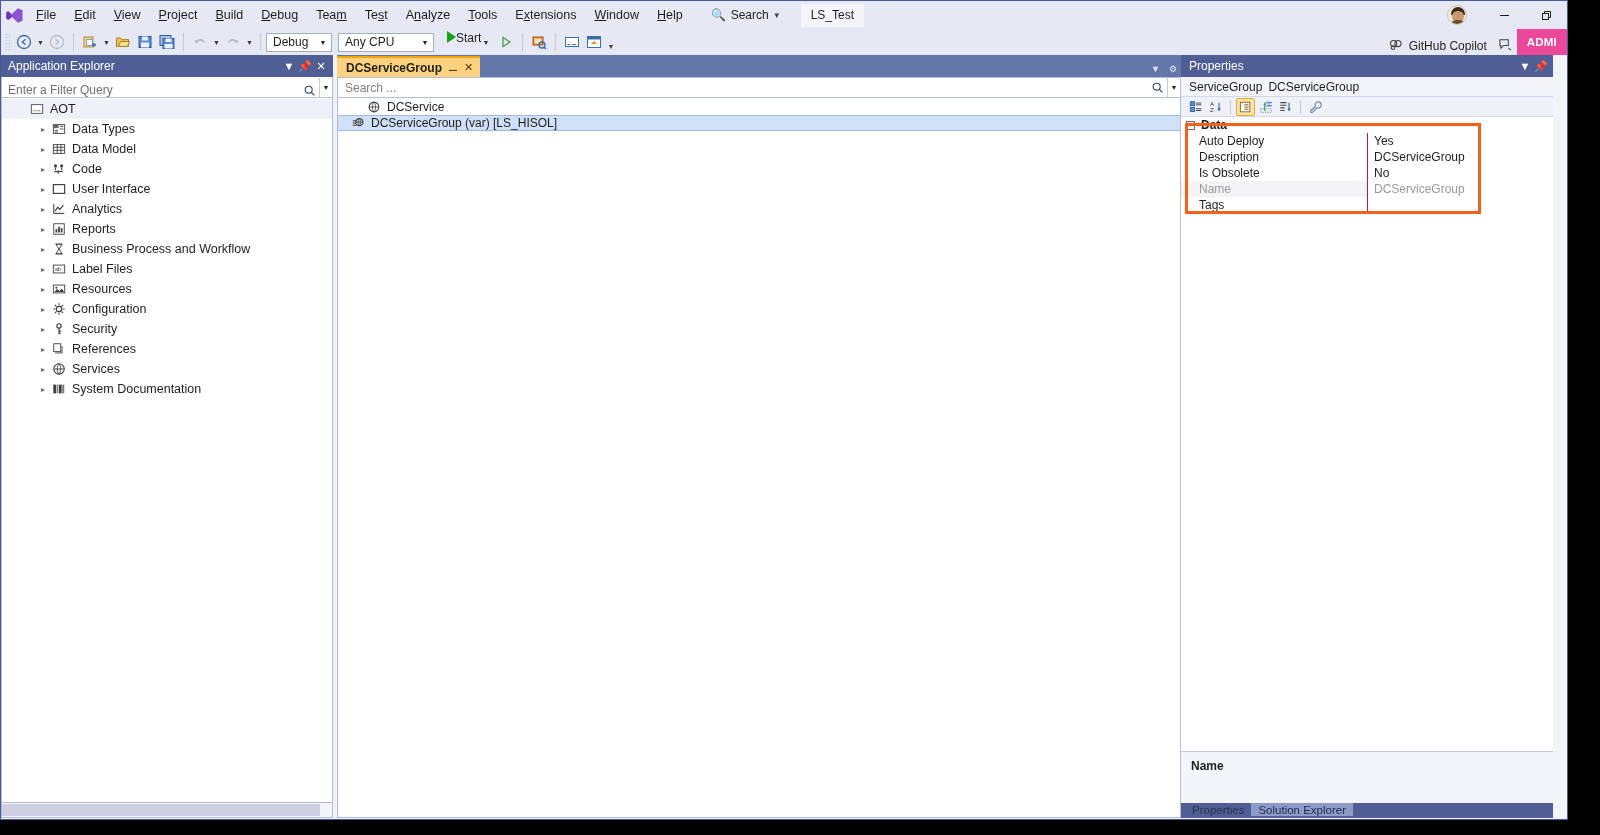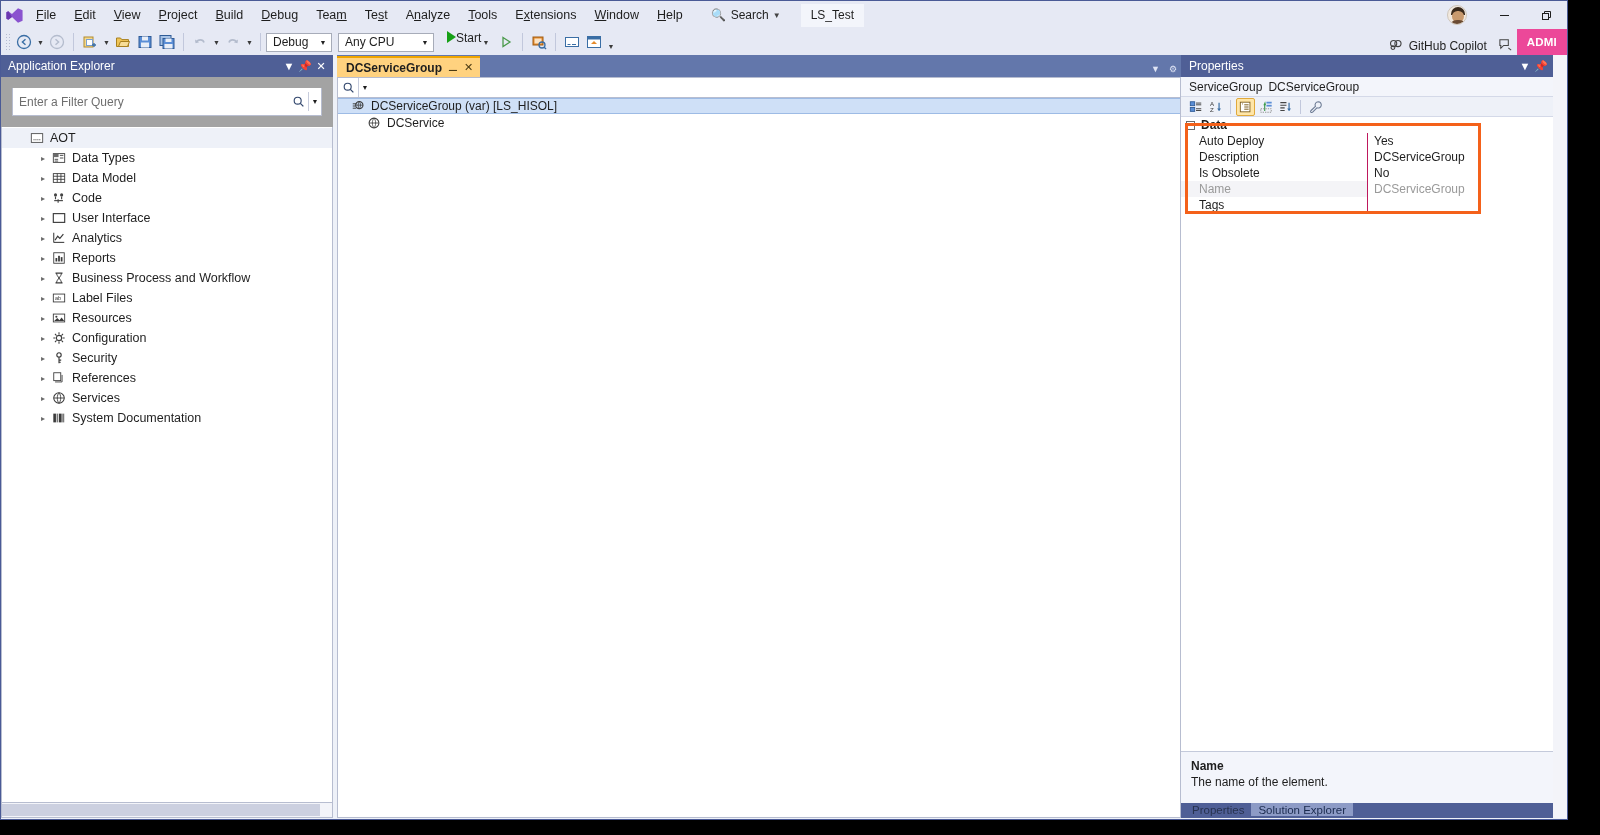--- a/index.html
+++ b/index.html
@@ -141,22 +141,22 @@
   .left-pane { width: 332px; display:flex; flex-direction:column; background:#a3a3a3; }
   .pane-header {
     height: 22px; background: #4f5f96; color:#fff;
     display:flex; align-items:center; padding: 0 4px 0 7px;
     font-size: 12px;
   }
   .pane-header .t { flex:1; }
   .ph-btn { width:16px; height:18px; display:flex; align-items:center; justify-content:center; color:#fff; font-size:11px; }
 
   .filter-row {
-    height: 28px; background:#fff; border:1px solid #b7bdd0; border-top:0;
-    display:flex; align-items:center; margin: 11px;
+    height: 21px; background:#fff; border:1px solid #b7bdd0; border-top:0;
+    display:flex; align-items:flex-end; margin: 0;
   }
   .filter-row input {
     flex:1; border:0; outline:0; font-size:12px; padding-left:6px;
     font-family:"Liberation Sans", sans-serif; color:#1e1e1e; background:transparent;
   }
   .filter-row input::placeholder { color:#6e6e6e; }
   .filter-ico { width:20px; display:flex; align-items:center; justify-content:center; }
   .filter-arrow { width:13px; display:flex; align-items:center; justify-content:center; font-size:7px;
                   border-left:1px solid #c7ccdc; height:19px; }
 
@@ -695,49 +695,50 @@
           <span class="tab-pin">⚊</span>
           <span class="tab-close">✕</span>
         </div>
         <div class="tabstrip-right">
           <span class="ts-ico">▼</span>
           <span class="ts-ico">⚙</span>
         </div>
       </div>
 
       <div class="doc-search">
+        <input value="" placeholder="Search ..." style="">
         <span class="filter-ico">
           <svg width="13" height="13" viewBox="0 0 16 16">
               <circle cx="7" cy="7" r="4.3" fill="none" stroke="#33486e" stroke-width="1.4"></circle>
               <path d="M10.3 10.3 14 14" stroke="#33486e" stroke-width="1.6"></path>
             </svg>
         </span>
         <span class="filter-arrow">▼</span>
       </div>
 
       <div class="doc-body">
         <div id="designer-nodes">
+            <div class="dnode" style="padding-left: 26px;">
+              <span class="ticon">
+                <svg width="14" height="14" viewBox="0 0 16 16">
+                  <circle cx="8" cy="8" r="5.6" fill="none" stroke="#3a3a3a" stroke-width="1.2"></circle>
+                  <path d="M2.4 8h11.2M8 2.4c2.5 2.5 2.5 8.7 0 11.2M8 2.4C5.5 4.9 5.5 11.1 8 13.6" fill="none" stroke="#3a3a3a" stroke-width=".9"></path>
+                </svg>
+              </span>
+              <span class="tlabel">DCService</span>
+            </div>
             <div class="dnode sel" style="padding-left: 10px;">
               <span class="ticon">
                 <svg width="14" height="14" viewBox="0 0 16 16">
                   <circle cx="9.5" cy="7" r="4.2" fill="none" stroke="#3a3a3a" stroke-width="1.2"></circle>
                   <path d="M5.3 7h8.4M9.5 2.8c1.8 1.9 1.8 6.5 0 8.4M9.5 2.8c-1.8 1.9-1.8 6.5 0 8.4" fill="none" stroke="#3a3a3a" stroke-width=".9"></path>
                   <path d="M2 5.5h4.2M2 8h3M2 10.5h4" stroke="#3a3a3a" stroke-width="1.1"></path>
                 </svg>
               </span>
               <span class="tlabel">DCServiceGroup (var) [LS_HISOL]</span>
-            </div>
-            <div class="dnode" style="padding-left: 26px;">
-              <span class="ticon">
-                <svg width="14" height="14" viewBox="0 0 16 16">
-                  <circle cx="8" cy="8" r="5.6" fill="none" stroke="#3a3a3a" stroke-width="1.2"></circle>
-                  <path d="M2.4 8h11.2M8 2.4c2.5 2.5 2.5 8.7 0 11.2M8 2.4C5.5 4.9 5.5 11.1 8 13.6" fill="none" stroke="#3a3a3a" stroke-width=".9"></path>
-                </svg>
-              </span>
-              <span class="tlabel">DCService</span>
             </div>
           </div>
       </div>
     </div>
 
     <div class="right-pane">
       <div class="prop-header">
         <span style="flex:1">Properties</span>
         <span class="ph-btn">▼</span>
         <span class="ph-btn">📌</span>
@@ -821,21 +822,20 @@
             <div class="prow">
               <span class="pname">Tags</span>
               <span class="pval"></span>
             </div>
           </div>
         <div class="hl-box" style="border-color: rgb(244, 97, 26);"></div>
       </div>
 
       <div class="prop-desc">
         <div class="t">Name</div>
-        <div>The name of the element.</div>
       </div>
 
       <div class="prop-tabs">
         <div class="ptab">Properties</div>
         <div class="ptab sel">Solution Explorer</div>
       </div>
     </div>
 
     <div class="vscroll-col"></div>
   </div>

